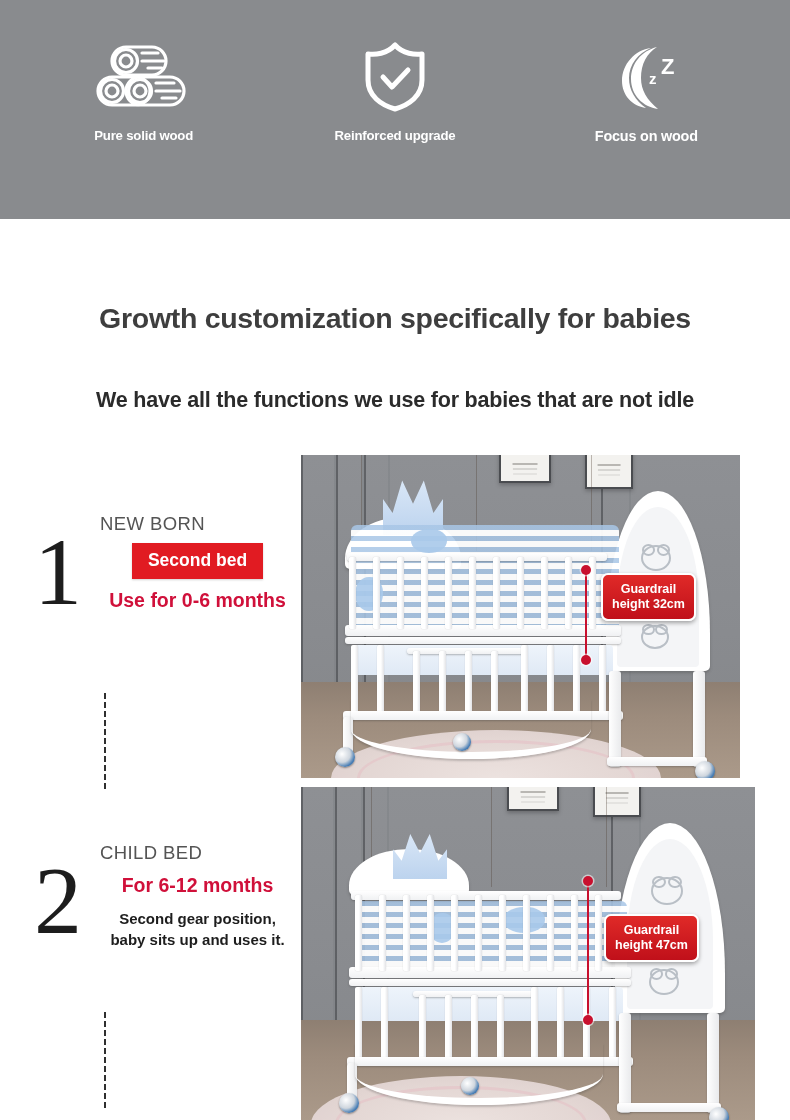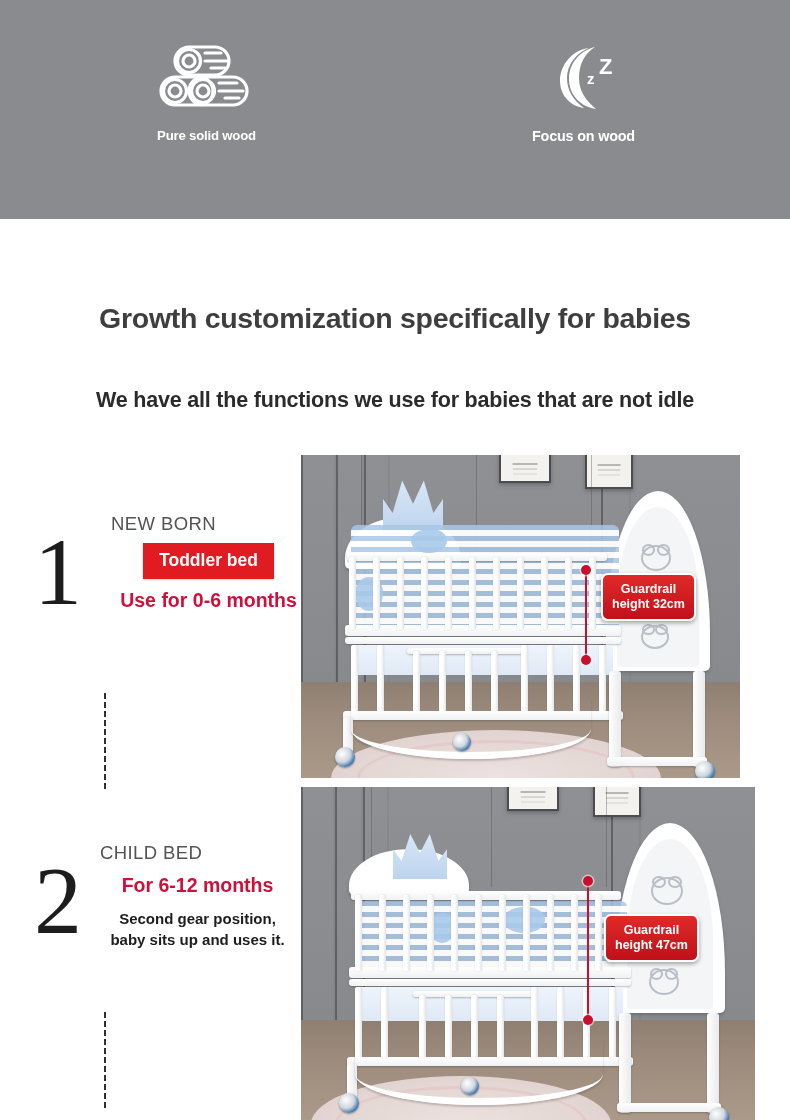--- a/index.html
+++ b/index.html
@@ -203,20 +203,29 @@
             <ellipse cx="44" cy="50" rx="11.5" ry="11.5"></ellipse>
             <ellipse cx="44" cy="50" rx="6" ry="6"></ellipse>
             <path d="M60 42 h18"></path>
               <path d="M60 50 h24"></path>
               <path d="M66 57 h14"></path>
           </svg>
         </div>
         <div class="feature-label">Pure solid wood</div>
       </div>
 
+      <div class="feature-cell c2">
+        <div class="feature-icon">
+          <svg width="66" height="72" viewBox="0 0 66 72" fill="none" stroke="#ffffff" stroke-width="5" stroke-linecap="round" stroke-linejoin="round">
+            <path d="M33 5 C 25 14, 13 15, 6 14 v26 c0 16 13 25 27 29 c14 -4 27 -13 27 -29 V14 c-7 1 -19 0 -27 -9 z"></path>
+            <path d="M21 37 l9 10 l16 -17"></path>
+          </svg>
+        </div>
+        <div class="feature-label">Reinforced upgrade</div>
+      </div>
 
 
       <div class="feature-cell c4">
         <div class="feature-icon">
           <svg width="82" height="72" viewBox="0 0 82 72" fill="none">
             <path d="M46 8 C 30 10, 17 24, 17 41 C 17 55, 27 66, 41 68 C 30 60, 24 50, 24 38 C 24 25, 33 13, 46 8 Z" fill="#ffffff"></path>
             <path d="M52 7 C 36 11, 26 24, 26 39 C 26 55, 38 67, 53 69 C 42 60, 36 50, 36 38 C 36 24, 42 13, 52 7 Z" fill="#ffffff"></path>
             <text x="56" y="34" font-family="Liberation Sans, sans-serif" font-size="22" font-weight="bold" fill="#ffffff">Z</text>
             <text x="44" y="44" font-family="Liberation Sans, sans-serif" font-size="15" font-weight="bold" fill="#ffffff">z</text>
           </svg>
@@ -228,23 +237,23 @@
   </div>
 
   <div class="headline">Growth customization specifically for babies</div>
   <div class="subhead">We have all the functions we use for babies that are not idle</div>
 
   <div class="connector" style="left:104px; top:693px; height:98px;"></div>
   <div class="connector" style="left:104px; top:1012px; height:96px;"></div>
 
   <div class="section" style="left:0; top:455px; width:300px; height:325px;">
     <div class="sec-num" style="left:34px; top:69px;">1</div>
-    <div class="sec-text" style="left:111px; top:58px; width:195px; display:flex; flex-direction:column; align-items:center;">
+    <div class="sec-text" style="left:100px; top:58px; width:195px; display:flex; flex-direction:column; align-items:center;">
       <div class="sec-kicker" style="align-self:flex-start;">NEW BORN</div>
-      <div class="sec-badge">Toddler bed</div>
+      <div class="sec-badge">Second bed</div>
       <div class="sec-range">Use for 0-6 months</div>
     </div>
   </div>
 
   <div class="photo" style="left:301px; top:455px; width:439px; height:323px;">
     <div class="wall"></div>
     <div class="wall-panel" style="left:0; width:35px;"></div>
     <div class="wall-panel" style="left:35px; width:28px;"></div>
     <div class="wall-panel" style="left:63px; width:26px;"></div>
     <div class="wall-panel" style="left:300px; width:30px;"></div>

